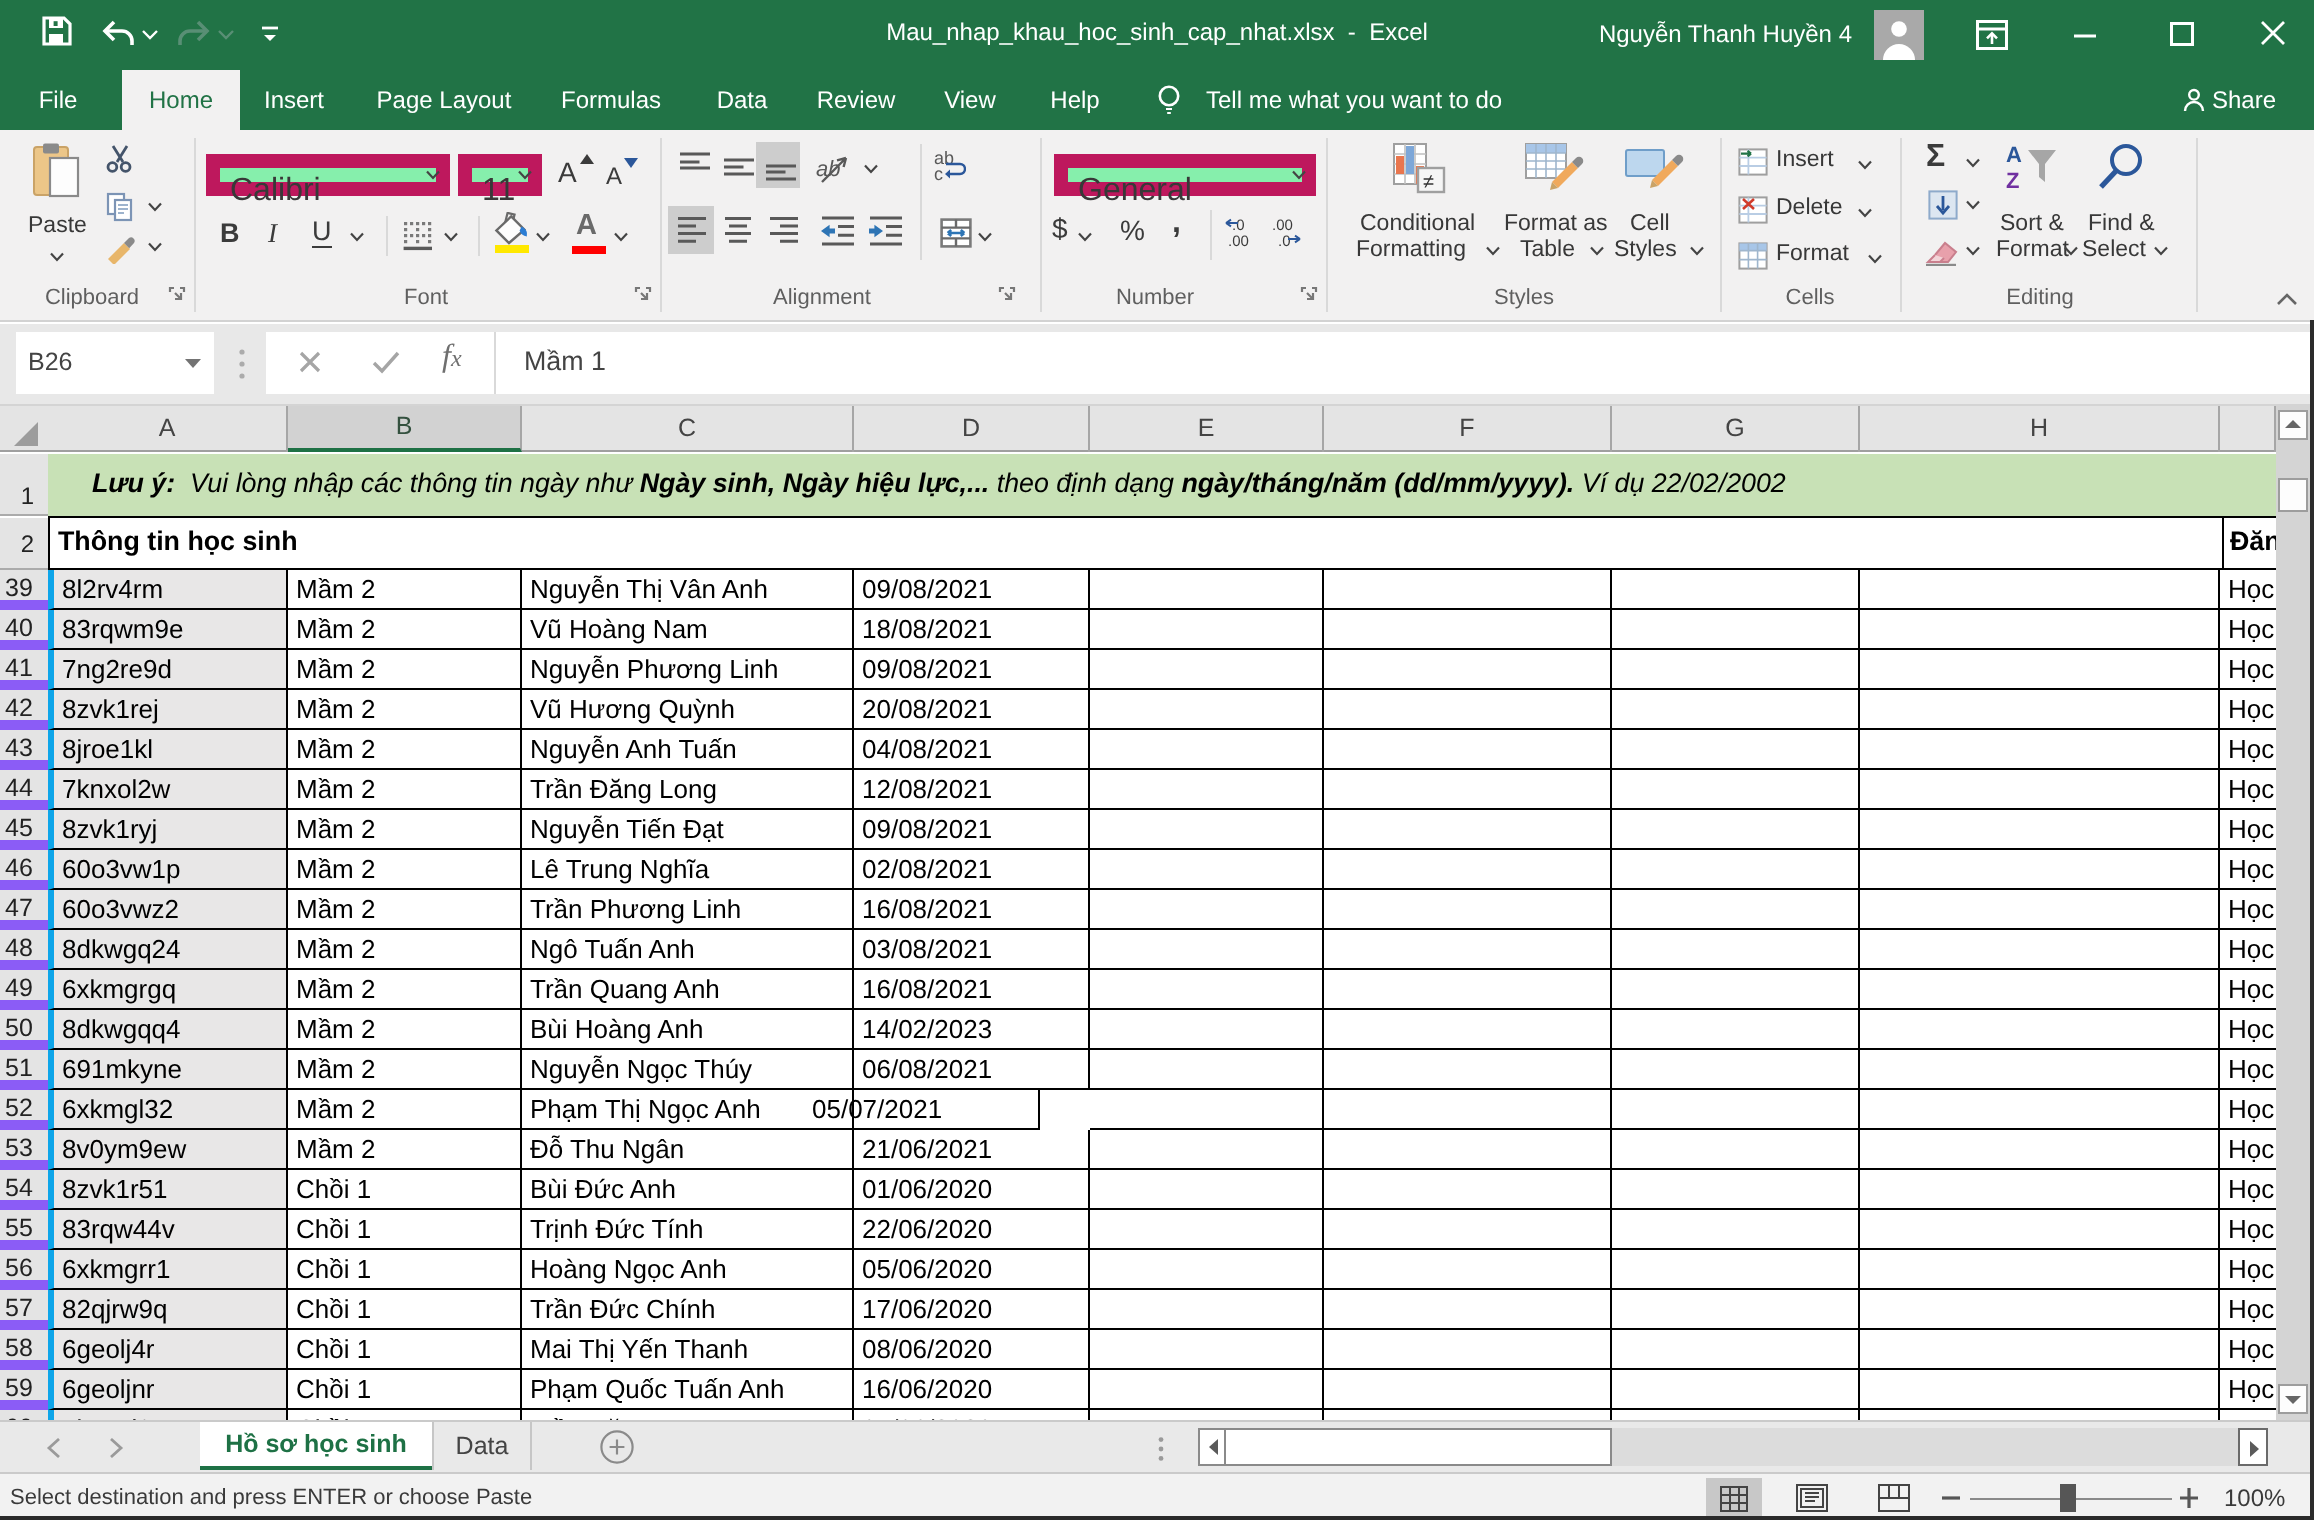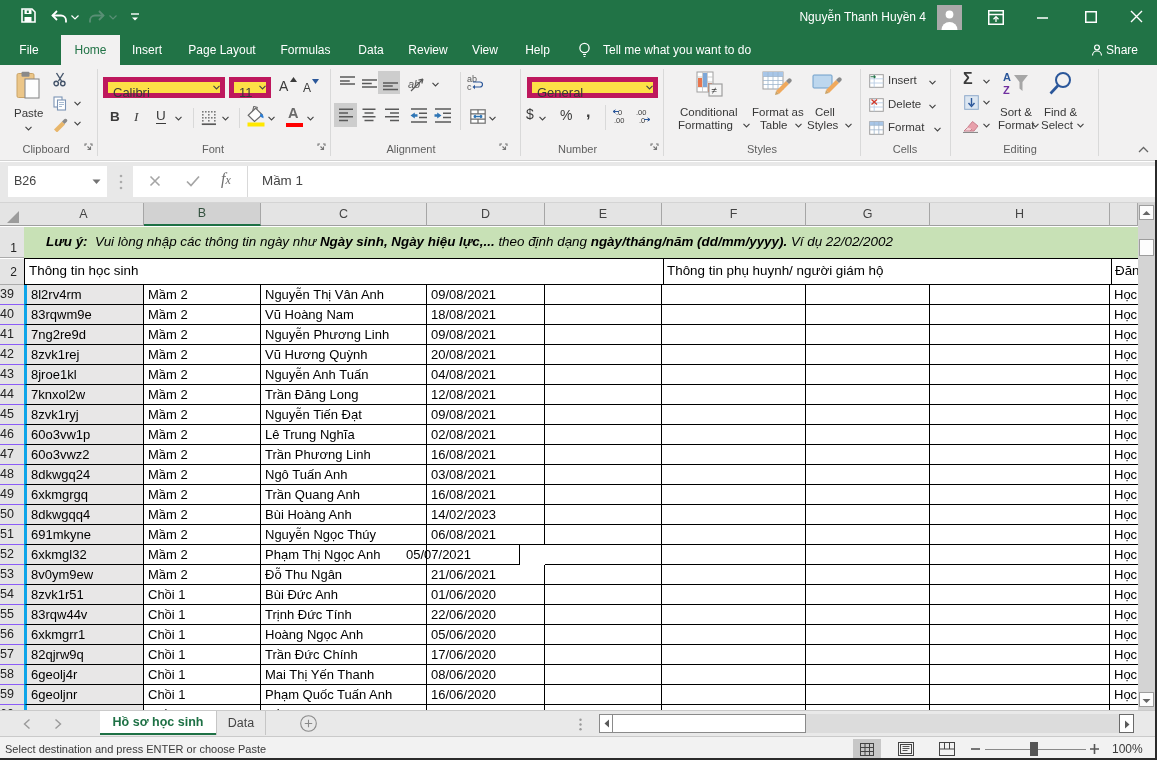--- a/index.html
+++ b/index.html
@@ -12,37 +12,37 @@
 #titlebar .user{position:absolute;right:231px;top:10px;color:#fff;font-size:12px}
 
 #tabrow{position:absolute;left:0;top:35px;width:1157px;height:30px;background:#217346}
 .rtab{position:absolute;top:0;height:30px;line-height:30px;color:#fff;font-size:12px;text-align:center}
 .rtab.active{background:#f2f1f1;color:#217346}
 
 #ribbon{position:absolute;left:0;top:65px;width:1157px;height:96px;background:#f2f1f1;border-bottom:1px solid #d2d2d2}
 .gsep{position:absolute;top:4px;height:87px;width:1px;background:#d9d9d9}
 .glabel{position:absolute;top:78px;height:14px;font-size:11px;color:#5f5f5f;text-align:center}
 .rbtxt{position:absolute;font-size:11.5px;color:#383838;white-space:nowrap}
-.inbox{position:absolute;height:21px;background:#fde047;border:5px solid #be185d;font-size:13px;color:#383838}
+.inbox{position:absolute;height:21px;background:#86efac;border:7px solid #be185d;font-size:16px;color:#383838}
 
 #fbar{position:absolute;left:0;top:162px;width:1157px;height:40px;background:#e8e8e8}
 #nbox{position:absolute;left:8px;top:4px;width:99px;height:31px;background:#fff}
 #fxbox{position:absolute;left:133px;top:4px;width:1022px;height:31px;background:#fff}
 
 #colhdr{position:absolute;left:0;top:202px;width:1138px;height:24px;background:#e4e4e4;border-bottom:1px solid #9f9f9f;border-top:1px solid #d4d4d4}
 .chd{position:absolute;top:0;height:23px;line-height:23px;text-align:center;font-size:12.5px;color:#444;border-right:1px solid #a6a6a6}
 .chd.sel{background:#d2d2d2;border-bottom:2px solid #1e7145;height:23px;line-height:21px;color:#34513f}
 
 #grid{position:absolute;left:0;top:226px;width:1138px;height:484px;background:#fff;overflow:hidden}
 #row1{position:absolute;left:0;top:1px;width:1138px;height:31px;background:#c8e1b6}
 #row1 .t{position:absolute;left:46px;top:7px;font-size:13.4px;font-style:italic;color:#000;white-space:nowrap}
 #row2{position:absolute;left:24px;top:32px;width:1114px;height:27px;background:#fff;border-top:1px solid #000;border-bottom:1px solid #000;border-left:1px solid #000}
-.r2t{position:absolute;top:4px;font-weight:normal;font-size:13.4px;color:#000;white-space:nowrap}
+.r2t{position:absolute;top:4px;font-weight:bold;font-size:13.4px;color:#000;white-space:nowrap}
 .dr{position:absolute;left:0;width:1138px;height:20px}
-.rn{position:absolute;left:0;top:0;width:24px;height:20px;background:#e4e4e4;font-size:12.5px;color:#222;text-align:left;padding-right:5px;line-height:19px;border-bottom:1px solid #8b5cf6}
+.rn{position:absolute;left:0;top:0;width:24px;height:20px;background:#e4e4e4;font-size:12.5px;color:#222;text-align:center;padding-right:5px;line-height:19px;border-bottom:5px solid #8b5cf6}
 .dc{position:absolute;top:0;height:20px;border-right:1px solid #000;border-bottom:1px solid #000;font-size:13px;color:#000;line-height:19px;padding-left:4px;white-space:nowrap;overflow:hidden}
 .dc.ca{background:#e8e7e7;border-left:3px solid #0ea5e9}
 .dc.ci{border-right:none}
 
 #vscroll{position:absolute;left:1138px;top:202px;width:17px;height:508px;background:#d4d4d4}
 .sbbox{position:absolute;background:#fdfdfd;border:1px solid #9d9d9d}
 
 #tabbar{position:absolute;left:0;top:710px;width:1157px;height:26px;background:#e9e9e9;border-top:1px solid #cacaca}
 
 #statusbar{position:absolute;left:0;top:736px;width:1157px;height:24px;background:#f2f2f2;border-top:1px solid #cacaca}
@@ -70,20 +70,21 @@
         <path d="M12 1 L16.5 5.5 L12 10" fill="none" stroke="#598f75" stroke-width="1.8"></path>
         <path d="M16.5 5.5 H8 a5 5 0 0 0 -5 5 v2" fill="none" stroke="#598f75" stroke-width="1.8"></path>
       </svg>
   <svg class="abs" style="left:109px;top:15px" width="8" height="5" viewBox="0 0 8 5">
         <path d="M0.5 0.5 L4 4 L7.5 0.5" fill="none" stroke="#598f75" stroke-width="1.2"></path>
       </svg>
   <svg class="abs" style="left:130px;top:13px" width="10" height="9" viewBox="0 0 10 9">
         <path d="M1 1 H9" stroke="#fff" stroke-width="1.4"></path>
         <path d="M2 4.5 L5 7.5 L8 4.5" fill="#fff" stroke="none"></path>
       </svg>
+  <span class="ttl">Mau_nhap_khau_hoc_sinh_cap_nhat.xlsx &nbsp;-&nbsp; Excel</span>
   <span class="user">Nguyễn Thanh Huyền 4</span>
   <div class="abs" style="left:937px;top:5px;width:25px;height:25px;background:#a9a9a9">
     <svg width="25" height="25" viewBox="0 0 25 25">
           <circle cx="12.5" cy="9.5" r="3.9" fill="#fff"></circle>
           <path d="M4.5 25 a8 8 0 0 1 16 0 z" fill="#fff"></path>
         </svg>
   </div>
   <svg class="abs" style="left:988px;top:10px" width="16" height="15" viewBox="0 0 16 15">
         <rect x="0.75" y="0.75" width="14.5" height="13.5" fill="none" stroke="#fff" stroke-width="1.5"></rect>
         <path d="M0.75 4.5 H15.25" stroke="#fff" stroke-width="1.5"></path>
@@ -467,21 +468,20 @@
 <div class="chd" style="left:1110px;width:28px"></div>
 </div>
 <div id="grid">
   <div id="row1">
         <span class="t"><b>Lưu ý:</b>&nbsp; Vui lòng nhập các thông tin ngày như <b>Ngày sinh, Ngày hiệu lực,...</b> theo định dạng <b>ngày/tháng/năm (dd/mm/yyyy).</b> Ví dụ 22/02/2002</span>
       </div>
   <div class="abs" style="left:0;top:1px;width:24px;height:31px;background:#e4e4e4;border-bottom:1px solid #ababab;font-size:12px;color:#222;text-align:right;padding:14px 7px 0 0">1</div>
   <div class="abs" style="left:0;top:33px;width:24px;height:26px;background:#e4e4e4;border-bottom:1px solid #ababab;font-size:12px;color:#222;text-align:right;padding:6px 7px 0 0">2</div>
   <div id="row2">
     <span class="r2t" style="left:4px">Thông tin học sinh</span>
-    <span class="r2t" style="left:638px;border-left:1px solid #000;padding-left:3px;top:0;height:26px;padding-top:4px">Thông tin phụ huynh/ người giám hộ</span>
     <span class="r2t" style="left:1086px;border-left:1px solid #000;padding-left:3px;top:0;height:26px;padding-top:4px">Đăng</span>
   </div>
 <div class="dr" style="top:59px">
 <div class="rn">39</div>
 <div class="dc ca" style="left:24px;width:120px">8l2rv4rm</div>
 <div class="dc" style="left:144px;width:117px">Mầm 2</div>
 <div class="dc" style="left:261px;width:166px">Nguyễn Thị Vân Anh</div>
 <div class="dc" style="left:427px;width:118px">09/08/2021</div>
 <div class="dc" style="left:545px;width:117px"></div>
 <div class="dc" style="left:662px;width:144px"></div>

